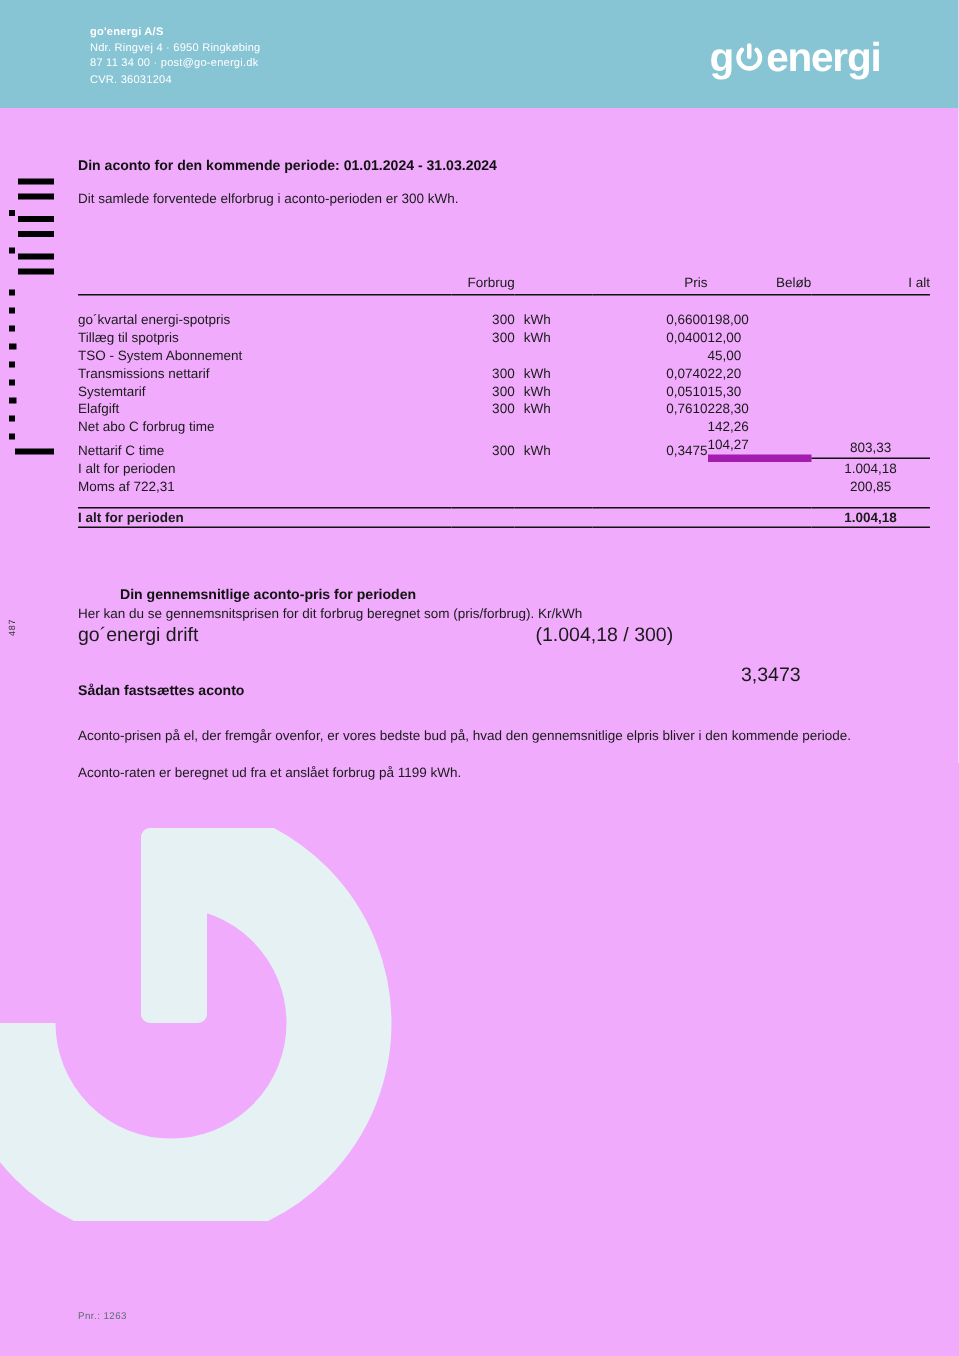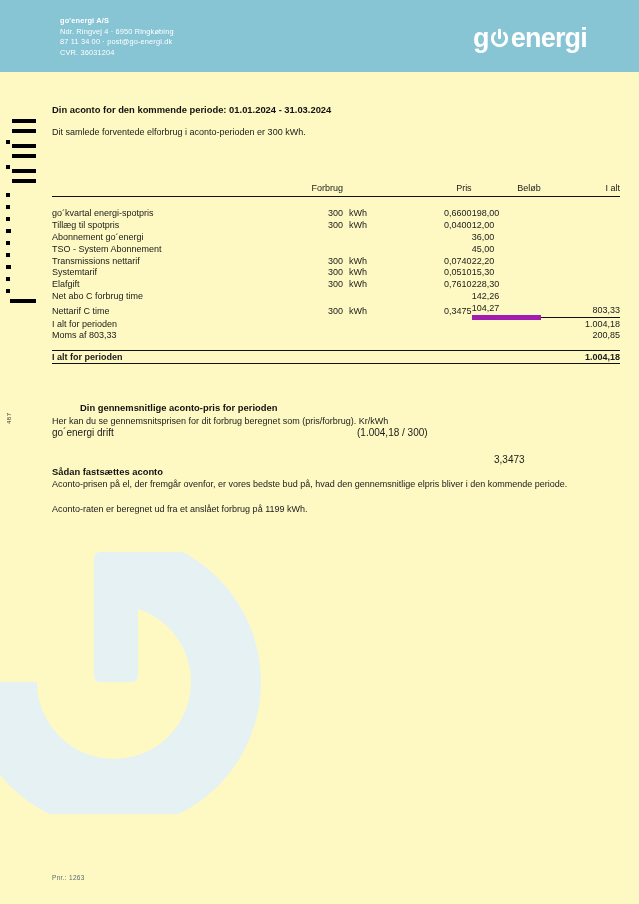--- a/index.html
+++ b/index.html
@@ -8,21 +8,21 @@
     background: #ffffff;
   }
   body {
     font-family: "Liberation Sans", sans-serif;
     color: #1a1a1a;
   }
   .page {
     position: relative;
     width: 639px;
     height: 904px;
-    background: #fef9c3;
+    background: #f0abfc;
     overflow: hidden;
   }
 
   
   .header-band {
     position: absolute;
     left: 0; top: 0;
     width: 639px;
     height: 72px;
     background: #87c4d4;
@@ -133,39 +133,39 @@
   table.bill td {
     padding: 0.9px 0;
     vertical-align: bottom;
     white-space: nowrap;
   }
   .c-desc  { text-align: left;  width: 252px; }
   .c-qty   { text-align: right; width: 42px; }
   .c-unit  { text-align: left;  width: 46px; padding-left: 6px !important; }
   .c-price { text-align: right; width: 78px; }
   .c-amt   { text-align: left; width: 70px; }
-  .c-tot   { text-align: right; width: 80px; }
+  .c-tot   { text-align: center; width: 80px; }
 
   .rule-head { border-top: 1.3px solid #111; height: 0; }
   .row-rule-amt .c-amt { border-bottom: 5px solid #a21caf; padding-bottom: 2px !important; }
   .row-rule-amt .c-tot { border-bottom: 1px solid #111; padding-bottom: 2px !important; }
   .grand-row td {
     font-weight: bold;
     border-top: 1.4px solid #111;
     border-bottom: 1.4px solid #111;
     padding: 3.5px 0 3.5px 0;
   }
   .spacer-row td { height: 7px; }
 
   
   .block { margin-top: 38px; }
   .block p { margin: 0; font-size: 9px; line-height: 12.4px; }
   .avg-line {
     position: relative;
-    font-size: 10px;
+    font-size: 13px;
     height: 13px;
   }
   .avg-label { position: absolute; left: 0; top: 0; }
   .avg-calc  { position: absolute; left: 305px; top: 0; }
   .avg-value { position: absolute; left: 442px; top: 0; margin-top: 27px; }
 
   .block2 { margin-top: 26px; }
   .block2 p { margin: 0 0 0 0; font-size: 9px; line-height: 12.4px; }
   .block2 p.gap { margin-top: 12.5px; }
 
@@ -266,28 +266,20 @@
         </tr>
         <tr>
           <td class="c-desc">Tillæg til spotpris</td>
           <td class="c-qty">300</td>
           <td class="c-unit">kWh</td>
           <td class="c-price">0,0400</td>
           <td class="c-amt">12,00</td>
           <td class="c-tot"></td>
         </tr>
         <tr>
-          <td class="c-desc">Abonnement go´energi</td>
-          <td class="c-qty"></td>
-          <td class="c-unit"></td>
-          <td class="c-price"></td>
-          <td class="c-amt">36,00</td>
-          <td class="c-tot"></td>
-        </tr>
-        <tr>
           <td class="c-desc">TSO - System Abonnement</td>
           <td class="c-qty"></td>
           <td class="c-unit"></td>
           <td class="c-price"></td>
           <td class="c-amt">45,00</td>
           <td class="c-tot"></td>
         </tr>
         <tr>
           <td class="c-desc">Transmissions nettarif</td>
           <td class="c-qty">300</td>
@@ -330,21 +322,21 @@
         </tr>
         <tr>
           <td class="c-desc">I alt for perioden</td>
           <td class="c-qty"></td>
           <td class="c-unit"></td>
           <td class="c-price"></td>
           <td class="c-amt"></td>
           <td class="c-tot">1.004,18</td>
         </tr>
         <tr>
-          <td class="c-desc">Moms af 803,33</td>
+          <td class="c-desc">Moms af 722,31</td>
           <td class="c-qty"></td>
           <td class="c-unit"></td>
           <td class="c-price"></td>
           <td class="c-amt"></td>
           <td class="c-tot">200,85</td>
         </tr>
         <tr class="spacer-row">
             <td colspan="6"></td>
           </tr>
         <tr class="grand-row">
@@ -362,21 +354,21 @@
       <div class="sec-title" style="margin-bottom:2px;margin-left:28px;">Din gennemsnitlige aconto-pris for perioden</div>
       <p>Her kan du se gennemsnitsprisen for dit forbrug beregnet som (pris/forbrug). Kr/kWh</p>
       <div class="avg-line">
         <span class="avg-label">go´energi drift</span>
         <span class="avg-calc">(1.004,18 / 300)</span>
         <span class="avg-value">3,3473</span>
       </div>
     </div>
 
     <div class="block2">
-      <div class="sec-title" style="margin-bottom:1px;">Sådan fastsættes aconto</div>
+      <div class="sec-title" style="margin-bottom:19px;">Sådan fastsættes aconto</div>
       <p>Aconto-prisen på el, der fremgår ovenfor, er vores bedste bud på, hvad den gennemsnitlige elpris bliver i den kommende periode.</p>
       <p class="gap">Aconto-raten er beregnet ud fra et anslået forbrug på 1199 kWh.</p>
     </div>
 
   </div>
 
   <div class="footer">Pnr.: 1263</div>
 
 </div>
 

